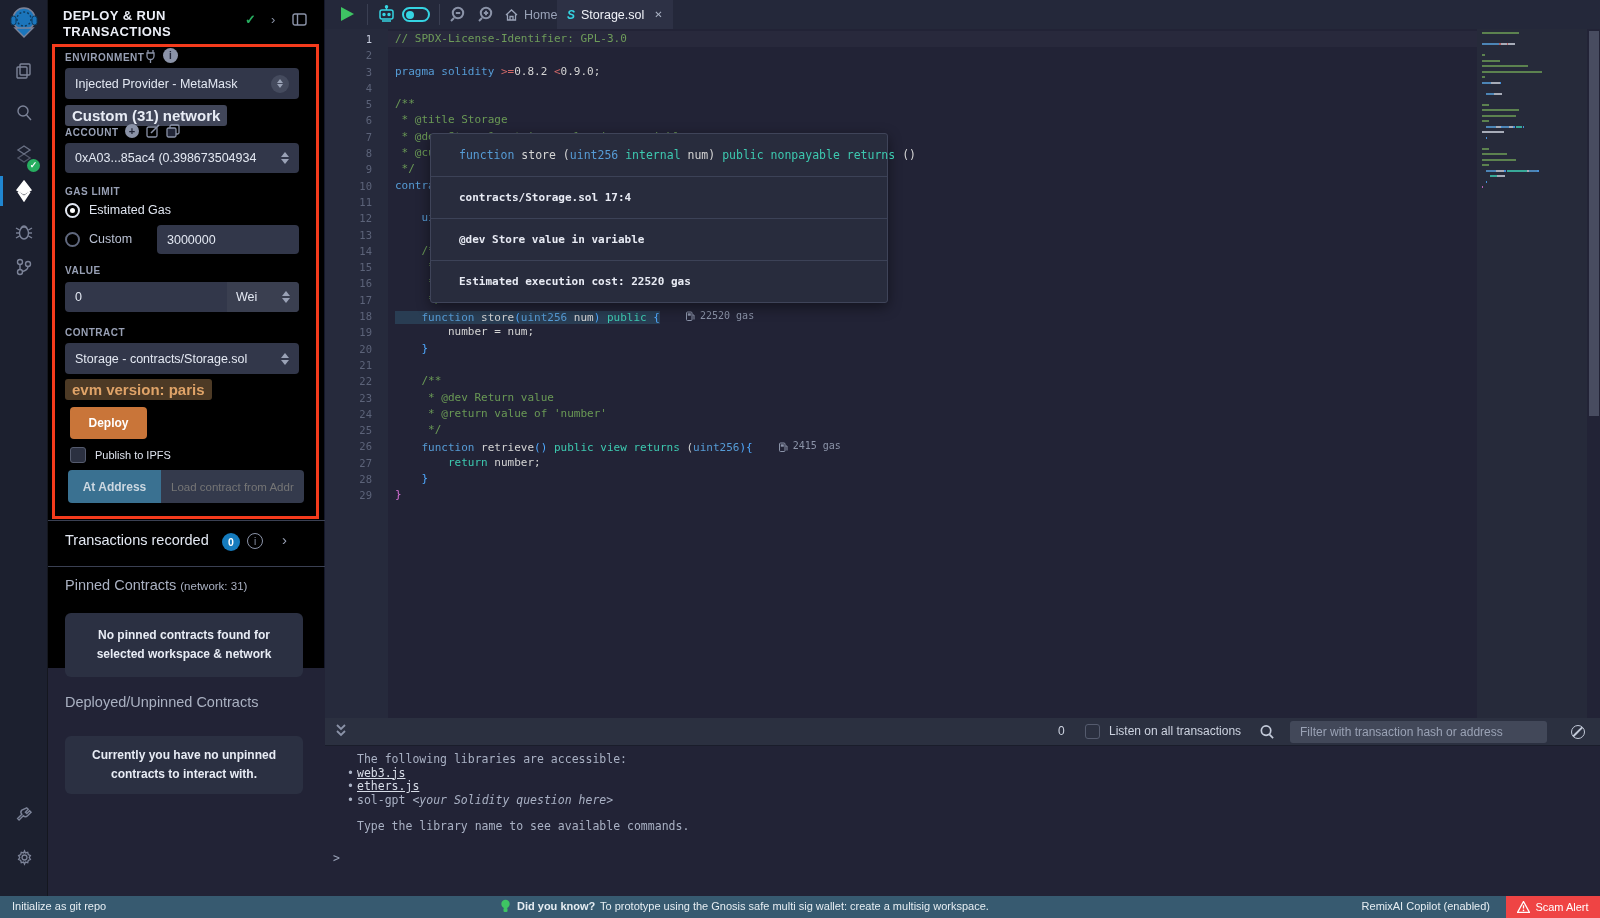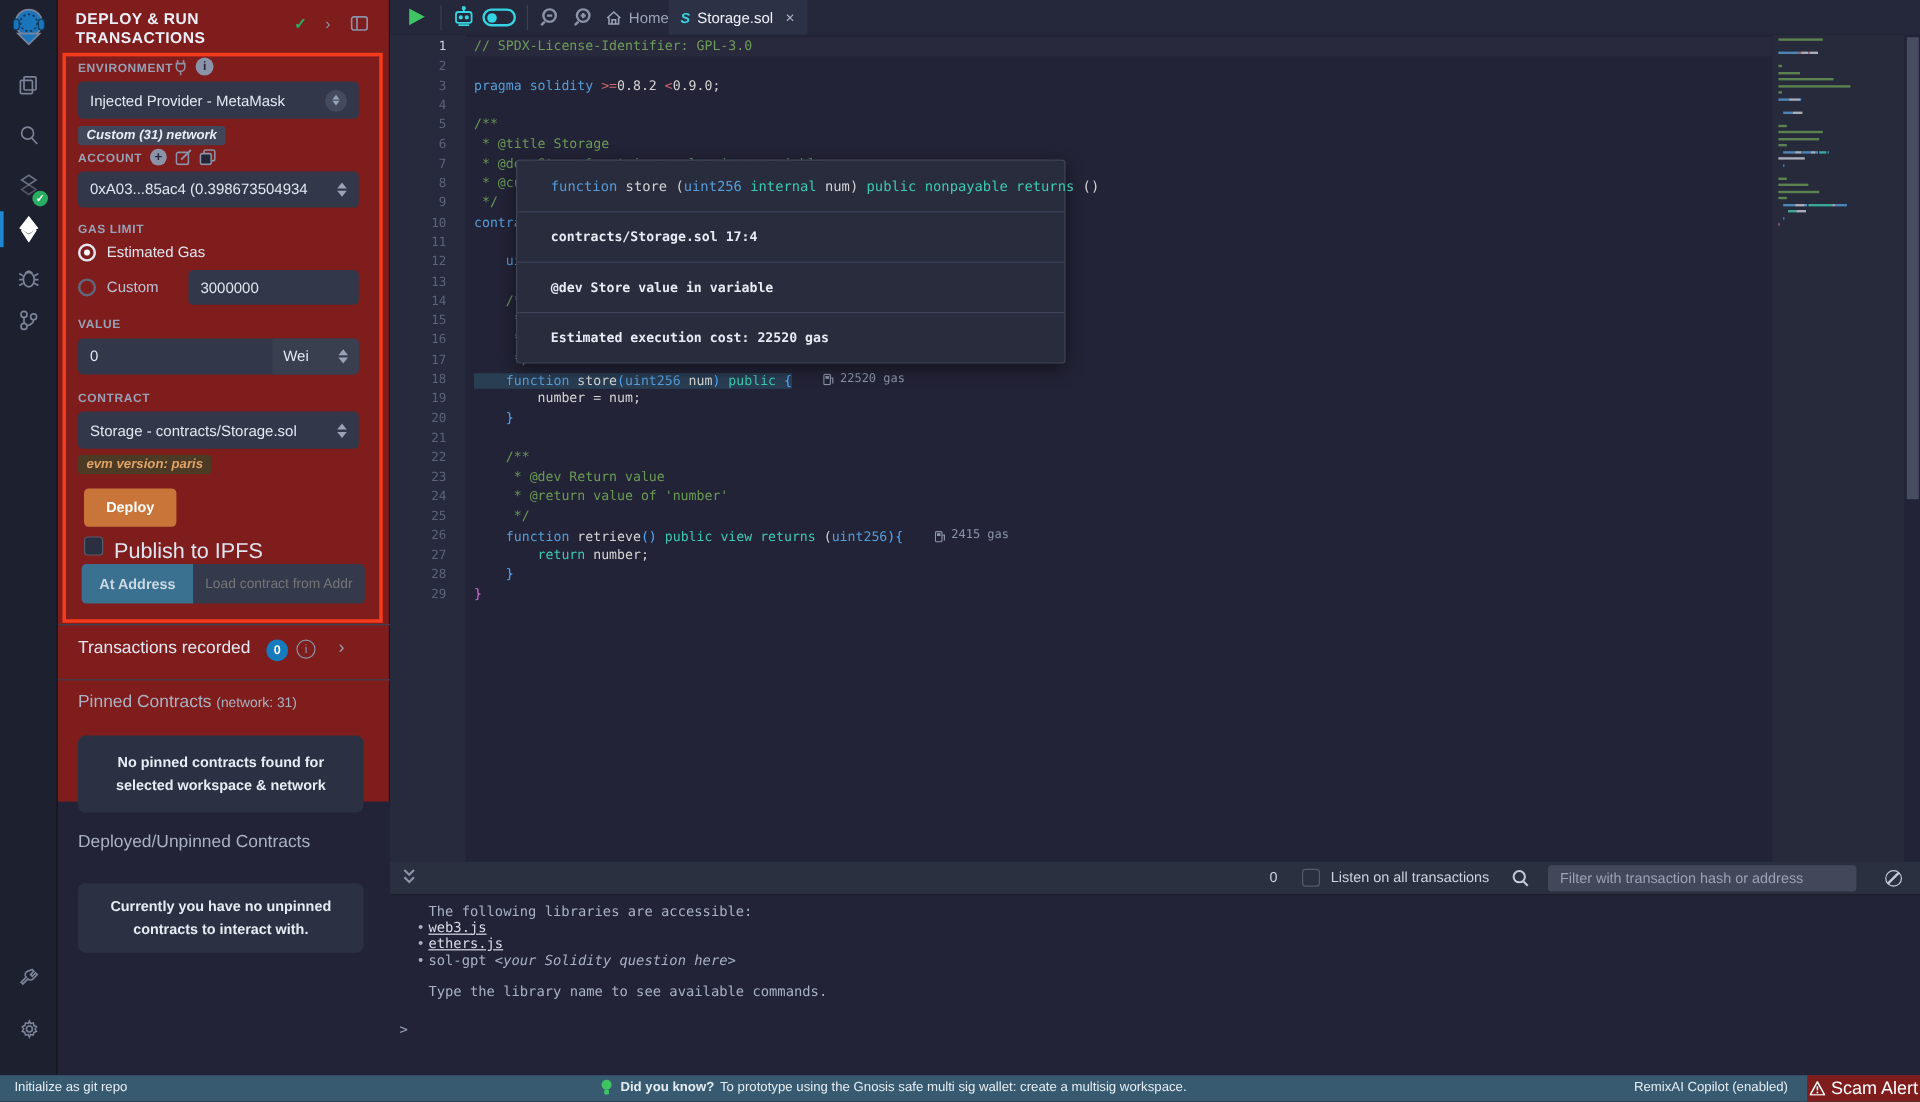--- a/index.html
+++ b/index.html
@@ -13,39 +13,39 @@
   .act-item { position:absolute; left:0; width:48px; height:38px; display:flex;
     align-items:center; justify-content:center; color:#7c8398; }
   .act-item svg { stroke:#7c8398; fill:none; stroke-width:1.4; }
   .act-item.active svg { stroke:#ffffff; fill:#ffffff; }
   .act-indicator { position:absolute; left:0; top:4px; width:3px; height:30px; background:#2086d0; }
   .badge-check { position:absolute; right:8px; bottom:2px; width:13px; height:13px;
     border-radius:50%; background:#27ae60; color:#fff; font-size:9px; line-height:13px;
     text-align:center; font-weight:bold; }
 
   
-  #side-panel { left:48px; top:0; width:277px; height:668px; background:#7f1d1d;
+  #side-panel { left:48px; top:0; width:277px; height:668px; background:#000000;
     border-right:1px solid #15182a; z-index:4; }
   #panel-title { left:15px; top:8px; width:170px; color:#eceff7; font-size:13px;
     font-weight:bold; letter-spacing:.4px; line-height:1.25; }
   .hdr-ico { position:absolute; top:12px; color:#8b93a8; font-size:13px; }
   .label { position:absolute; color:#98a0b5; font-size:10px; font-weight:bold;
     letter-spacing:.5px; }
   .select, .tinput { position:absolute; background:#32374a; border-radius:4px;
     color:#e3e8f2; font-size:12.5px; display:flex; align-items:center; padding:0 10px; }
   .caret-stepper { margin-left:auto; display:flex; flex-direction:column; gap:2px; }
   .caret-up { width:0; height:0; border-left:4px solid transparent; border-right:4px solid transparent; border-bottom:5px solid #9aa2b6; }
   .caret-dn { width:0; height:0; border-left:4px solid transparent; border-right:4px solid transparent; border-top:5px solid #9aa2b6; }
   .circle-stepper { margin-left:auto; width:18px; height:18px; border-radius:50%;
     background:#454b5e; display:flex; flex-direction:column; align-items:center;
     justify-content:center; gap:1px; }
   .circle-stepper .caret-up { border-bottom-width:4px; border-left-width:3px; border-right-width:3px; }
   .circle-stepper .caret-dn { border-top-width:4px; border-left-width:3px; border-right-width:3px; }
-  .pill { position:absolute; border-radius:3px; font-size:11px; font-weight:bold;
-    padding:2px 7px;font-style:italic; }
+  .pill { position:absolute; border-radius:3px; font-size:15px; font-weight:bold;
+    padding:2px 7px; }
   .radio { position:absolute; width:15px; height:15px; border-radius:50%;
     border:2px solid #60687e; }
   .radio.sel { border-color:#e2e7f2; }
   .radio.sel::after { content:""; position:absolute; left:3px; top:3px; width:5px;
     height:5px; border-radius:50%; background:#ffffff; }
   .radio-label { position:absolute; color:#dfe4ef; font-size:12.5px; }
   .checkbox { position:absolute; width:16px; height:16px; border-radius:3px;
     background:#2b3040; border:1px solid #555b6e; }
   .btn { position:absolute; border-radius:4px; text-align:center; font-weight:bold;
     font-size:12px; display:flex; align-items:center; justify-content:center; }
@@ -113,23 +113,23 @@
   .tlink { color:#d8dde8; text-decoration:underline; }
   .ban-icon { position:absolute; width:14px; height:14px; border:1.6px solid #c3cad9;
     border-radius:50%; }
   .ban-icon::after { content:""; position:absolute; left:-1px; top:5px; width:13px;
     height:1.6px; background:#c3cad9; transform:rotate(-45deg); }
 
   
   #status-bar { left:0; top:896px; width:1600px; height:22px; background:#375a70;
     color:#e6edf2; font-size:11px; z-index:70;padding-left:36px; }
   #status-bar .s { position:absolute; top:4px; }
-  #scam { position:absolute; right:0; top:0; height:22px; width:94px; background:#7f1d1d;
+  #scam { position:absolute; right:0; top:0; height:22px; width:94px; background:#ef4444;
     color:#fff; display:flex; align-items:center; justify-content:center; gap:5px;
-    font-size:15px;text-align:right; }
+    font-size:11px;text-align:right; }
 </style>
 </head>
 <body>
 
 <div id="activity-bar" class="abs">
   <div class="act-item" style="top:3px;">
     <svg width="28" height="32" viewBox="0 0 28 32">
       <circle cx="14" cy="13" r="11" fill="#1b75bb"></circle>
       <path d="M5 22 L14 31 L23 22 Z" fill="#1b75bb"></path>
       <circle cx="14" cy="13" r="7" fill="none" stroke="#0e3a5c" stroke-width="1.4" stroke-dasharray="2 2"></circle>
@@ -269,21 +269,21 @@
     <span>Storage - contracts/Storage.sol</span>
     <span class="caret-stepper">
         <span class="caret-up"></span>
         <span class="caret-dn"></span>
       </span>
   </div>
   <span class="pill" style="left:17px; top:379px; background:#4d3a25; color:#dfa368;">evm version: paris</span>
 
   <div class="btn" style="left:22px; top:407px; width:77px; height:32px; background:#c97539; color:#fff;">Deploy</div>
   <span class="checkbox" style="left:22px; top:447px;"></span>
-  <span class="abs" style="left:47px; top:449px; color:#dfe4ef; font-size:18px;">Publish to IPFS</span>
+  <span class="abs" style="left:47px; top:449px; color:#dfe4ef; font-size:11px;">Publish to IPFS</span>
 
   <div class="btn" style="left:20px; top:470px; width:93px; height:33px; background:#3a7191; color:#ccd8e1; border-radius:4px 0 0 4px;">At Address</div>
   <input class="tinput" style="left: 113px; top: 470px; width: 143px; height: 33px; border: none; border-radius: 0px 4px 4px 0px; background: rgb(52, 58, 76); font-family: inherit; font-size: 11.5px;" placeholder="Load contract from Addres">
 
   <div class="divider" style="top:520px;"></div>
   <span class="abs" style="left:17px; top:532px; color:#e3e8f2; font-size:14.5px;">Transactions recorded</span>
   <span class="abs" style="left:174px; top:533px; width:18px; height:18px; border-radius:50%; background:#157bbd; color:#fff; font-size:10.5px; font-weight:bold; text-align:center; line-height:18px;">0</span>
   <span class="abs" style="left:199px; top:533px; width:16px; height:16px; border-radius:50%; border:1.3px solid #8b93a8; color:#8b93a8; font-size:10px; text-align:center; line-height:16px;">i</span>
   <span class="abs" style="left:234px; top:531px; color:#9aa2b6; font-size:15px;">›</span>
   <div class="divider" style="top:566px;"></div>

